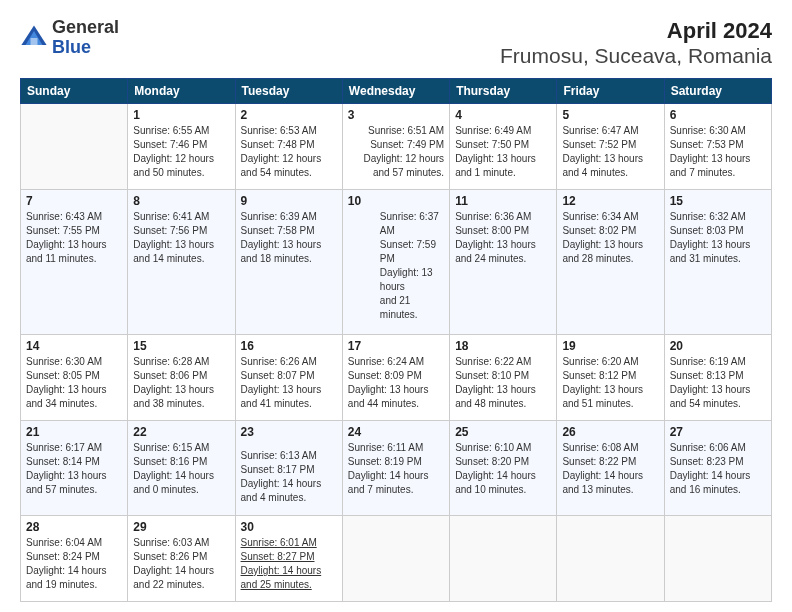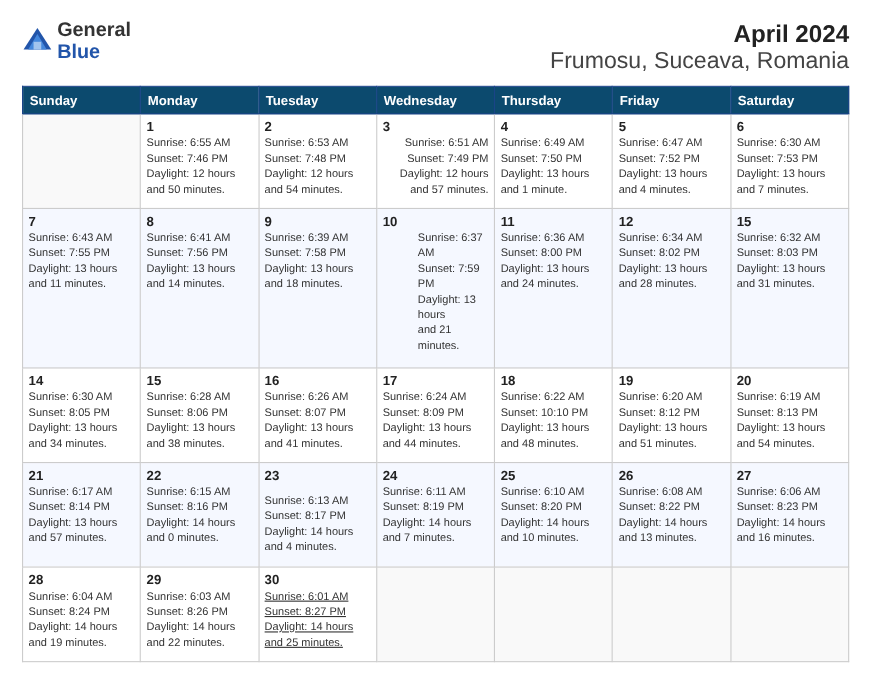--- a/index.html
+++ b/index.html
@@ -248,21 +248,21 @@
           <td>
             <span class="day-num">17</span>
             <div class="day-info" style="white-space: pre-line;">Sunrise: 6:24 AM
 Sunset: 8:09 PM
 Daylight: 13 hours
 and 44 minutes.</div>
           </td>
           <td>
             <span class="day-num">18</span>
             <div class="day-info" style="white-space: pre-line;">Sunrise: 6:22 AM
-Sunset: 10:10 PM
+Sunset: 8:10 PM
 Daylight: 13 hours
 and 48 minutes.</div>
           </td>
           <td>
             <span class="day-num">19</span>
             <div class="day-info" style="white-space: pre-line;">Sunrise: 6:20 AM
 Sunset: 8:12 PM
 Daylight: 13 hours
 and 51 minutes.</div>
           </td>

